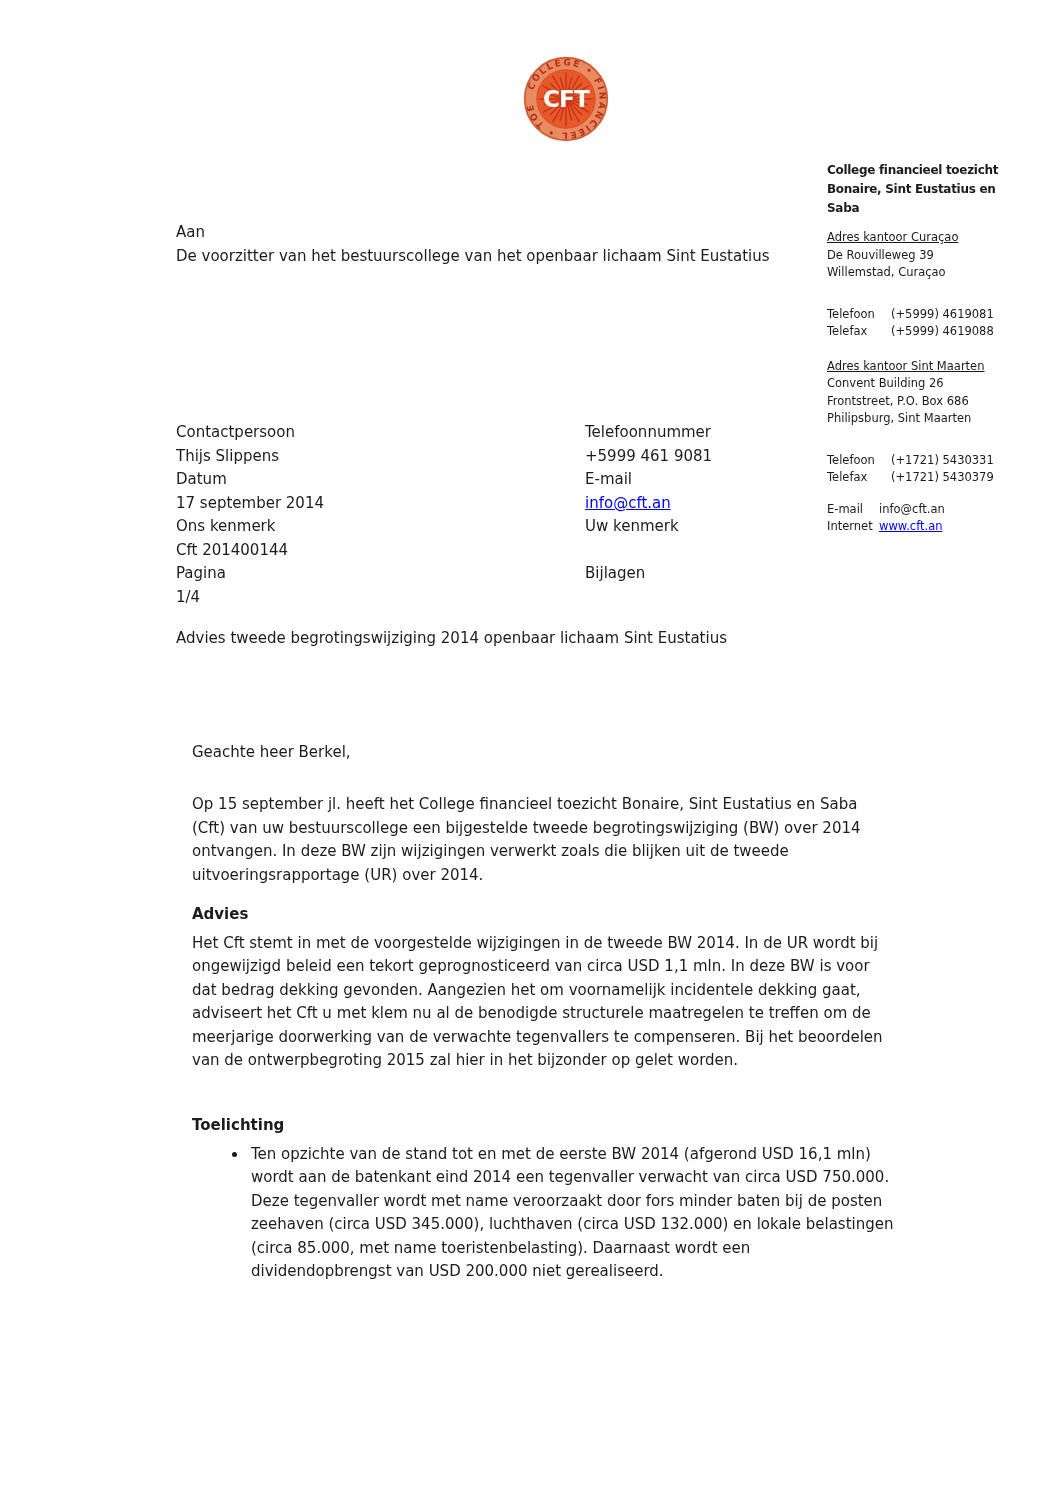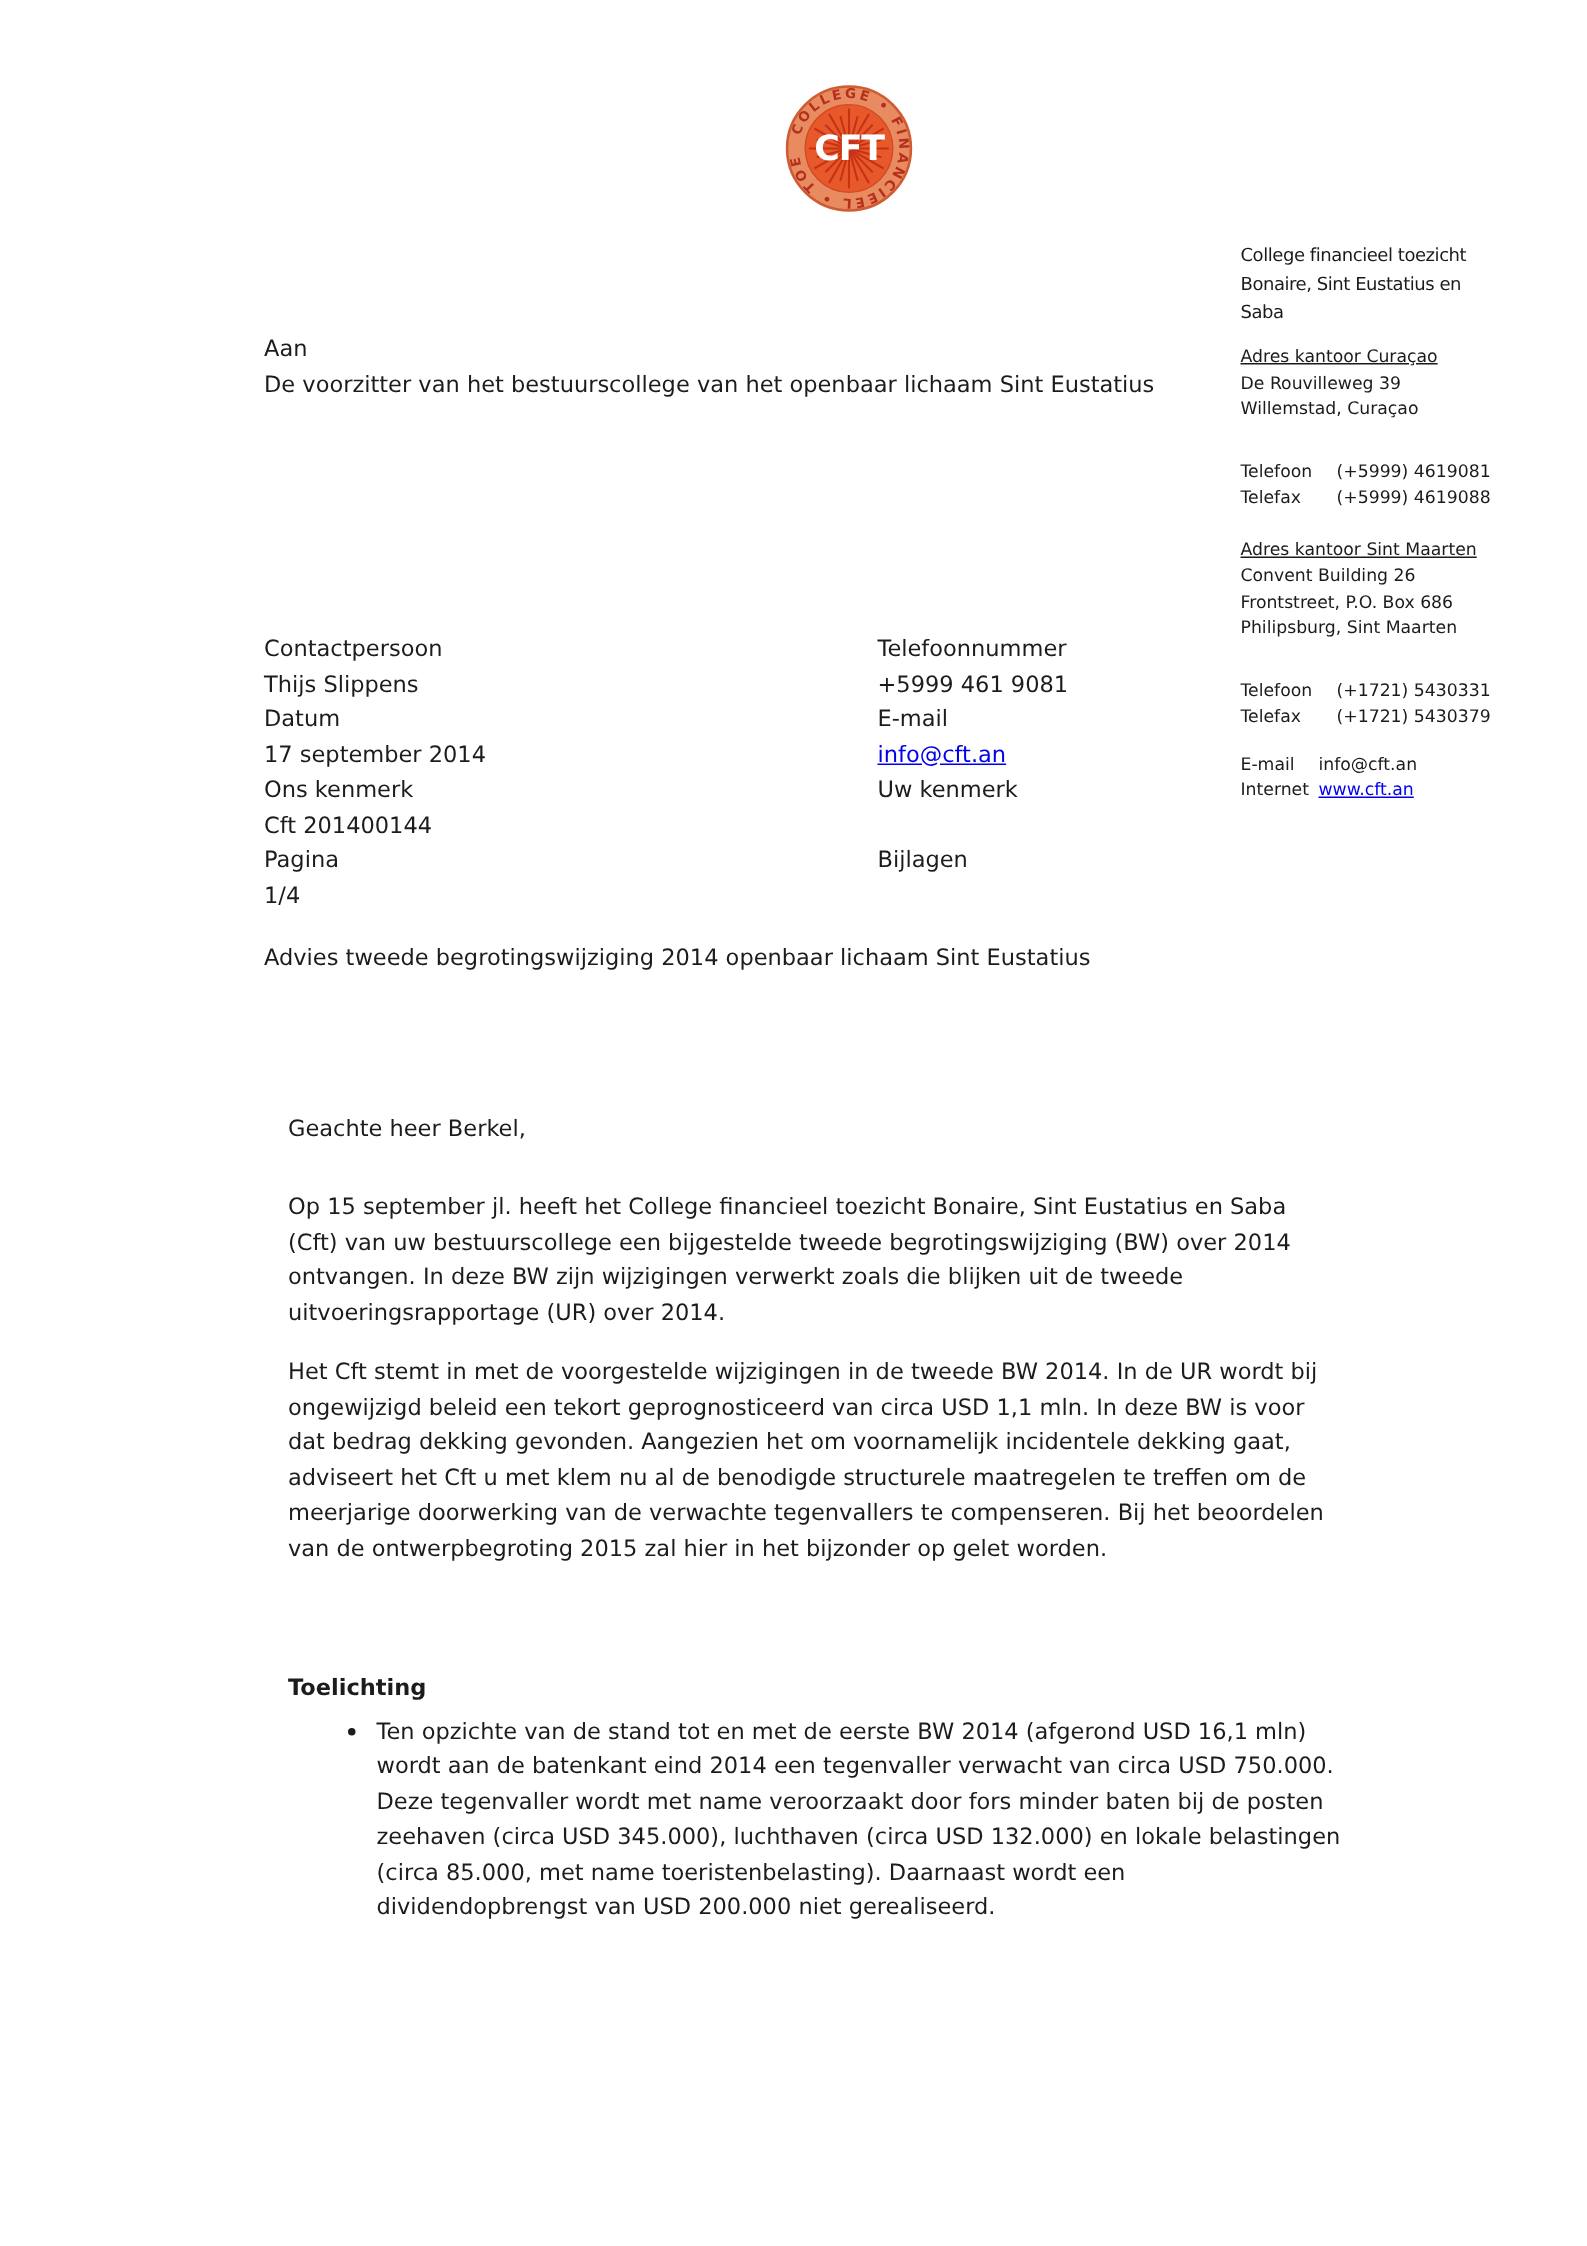--- a/index.html
+++ b/index.html
@@ -24,21 +24,21 @@
   .sec-salutation{top:741px;}
   .sec-intro{top:793px;}
   .sec-advies{top:903px;}
   .sec-toelichting{top:1114px;}
   .sec h3{margin:0 0 5px 0;font-size:15px;line-height:23.5px;font-weight:bold;}
   .sec p{margin:0;}
   .sec ul{margin:0;padding-left:56px;}
   .sec li{padding-left:3px;}
   
   .sidebar{position:absolute;left:827px;top:161px;width:190px;font-size:11.5px;line-height:17.5px;color:#1b1b1b;}
-  .org-line{font-weight:normal;font-size:12px;line-height:19px;letter-spacing:-0.3px;white-space:nowrap;}
+  .org-line{font-weight:bold;font-size:12px;line-height:19px;letter-spacing:-0.3px;white-space:nowrap;}
   .addr-heading{text-decoration:underline;white-space:nowrap;}
   .block-curacao{margin-top:11px;}
   .block-sxm{margin-top:17px;}
   .phones{margin-top:24px;}
   .phone-row{display:flex;}
   .phone-label{width:64px;flex:0 0 64px;}
   .contact-block{margin-top:14px;}
   .contact-row{display:flex;}
   .contact-label{width:52px;flex:0 0 52px;}
 </style>
@@ -117,20 +117,21 @@
 
   <div class="sec sec-salutation">
     <p>Geachte heer Berkel,</p>
   </div>
 
   <div class="sec sec-intro">
     <p>Op 15 september jl. heeft het College financieel toezicht Bonaire, Sint Eustatius en Saba (Cft) van uw bestuurscollege een bijgestelde tweede begrotingswijziging (BW) over 2014 ontvangen. In deze BW zijn wijzigingen verwerkt zoals die blijken uit de tweede uitvoeringsrapportage (UR) over 2014.</p>
   </div>
 
   <div class="sec sec-advies">
+    <h3>Advies</h3>
     <p>Het Cft stemt in met de voorgestelde wijzigingen in de tweede BW 2014. In de UR wordt bij ongewijzigd beleid een tekort geprognosticeerd van circa USD 1,1 mln. In deze BW is voor dat bedrag dekking gevonden. Aangezien het om voornamelijk incidentele dekking gaat,  adviseert het Cft u met klem nu al  de benodigde structurele maatregelen te treffen om de meerjarige doorwerking van de verwachte tegenvallers te compenseren. Bij het beoordelen van de ontwerpbegroting 2015 zal hier in het bijzonder op gelet worden.</p>
   </div>
 
   <div class="sec sec-toelichting">
     <h3>Toelichting</h3>
     <ul>
       <li>Ten opzichte van de stand tot en met de eerste BW 2014 (afgerond USD 16,1 mln) wordt aan de batenkant eind 2014 een tegenvaller verwacht van circa USD 750.000. Deze tegenvaller wordt met name veroorzaakt door fors minder baten bij de posten zeehaven (circa USD 345.000), luchthaven (circa USD 132.000) en lokale belastingen (circa 85.000, met name toeristenbelasting). Daarnaast wordt een dividendopbrengst van USD 200.000 niet gerealiseerd.</li>
     </ul>
   </div>
 

